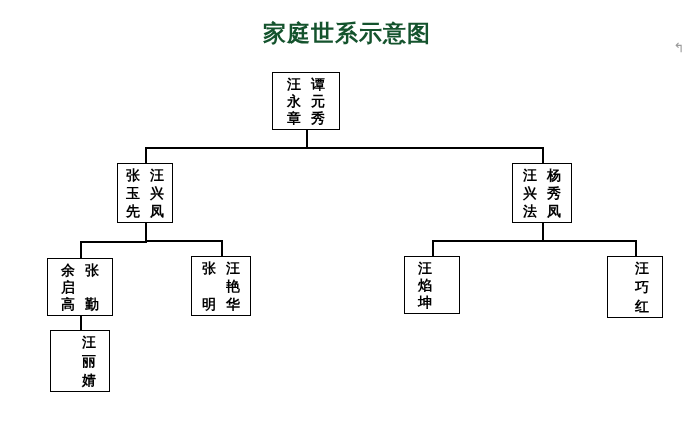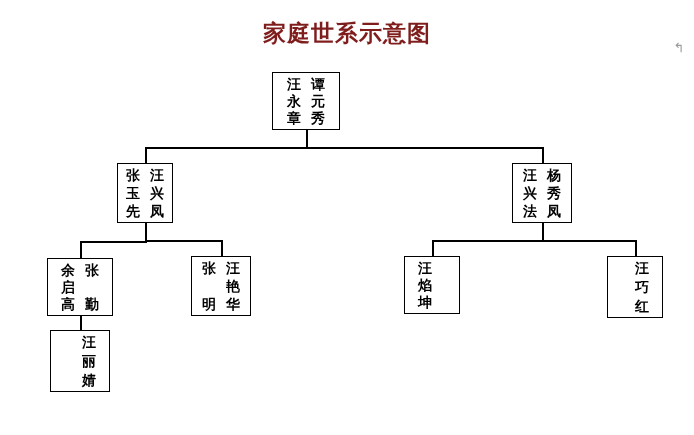--- a/index.html
+++ b/index.html
@@ -19,21 +19,21 @@
   #diagram-title {
     position: absolute;
     left: 0;
     top: 18px;
     width: 694px;
     text-align: center;
     font-family: "DejaVu Serif", "Liberation Serif", serif;
     font-size: 23px;
     font-weight: bold;
     letter-spacing: 1px;
-    color: #7f1d1d;
+    color: #14532d;
   }
 
   #tree-canvas {
     position: absolute;
     left: 0;
     top: 0;
     width: 694px;
     height: 435px;
   }
 

